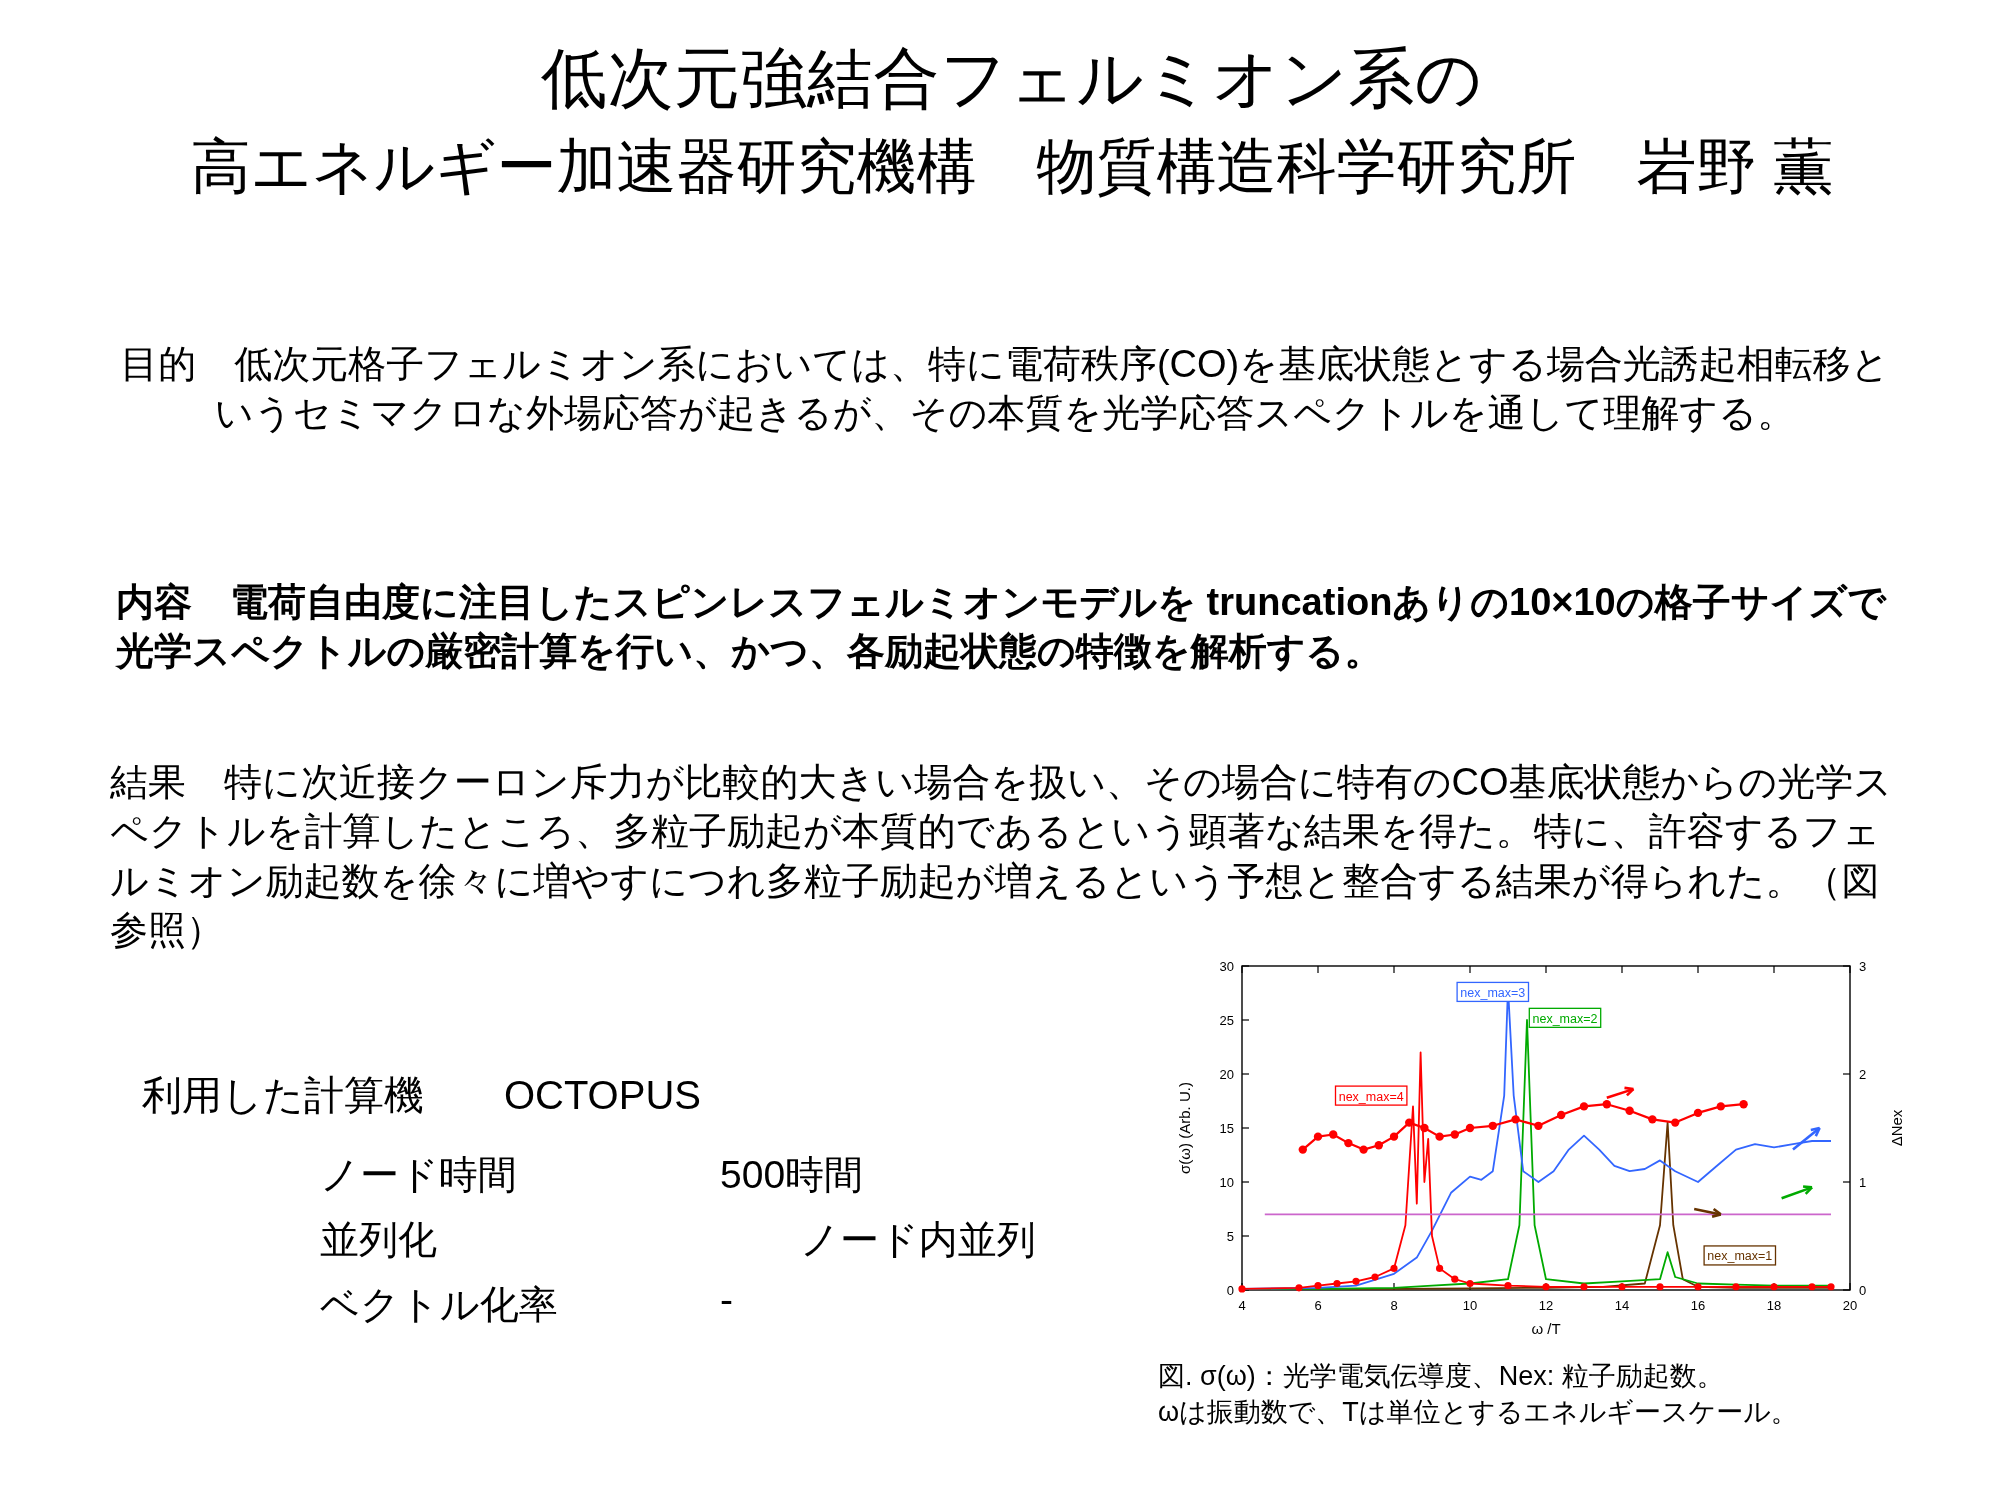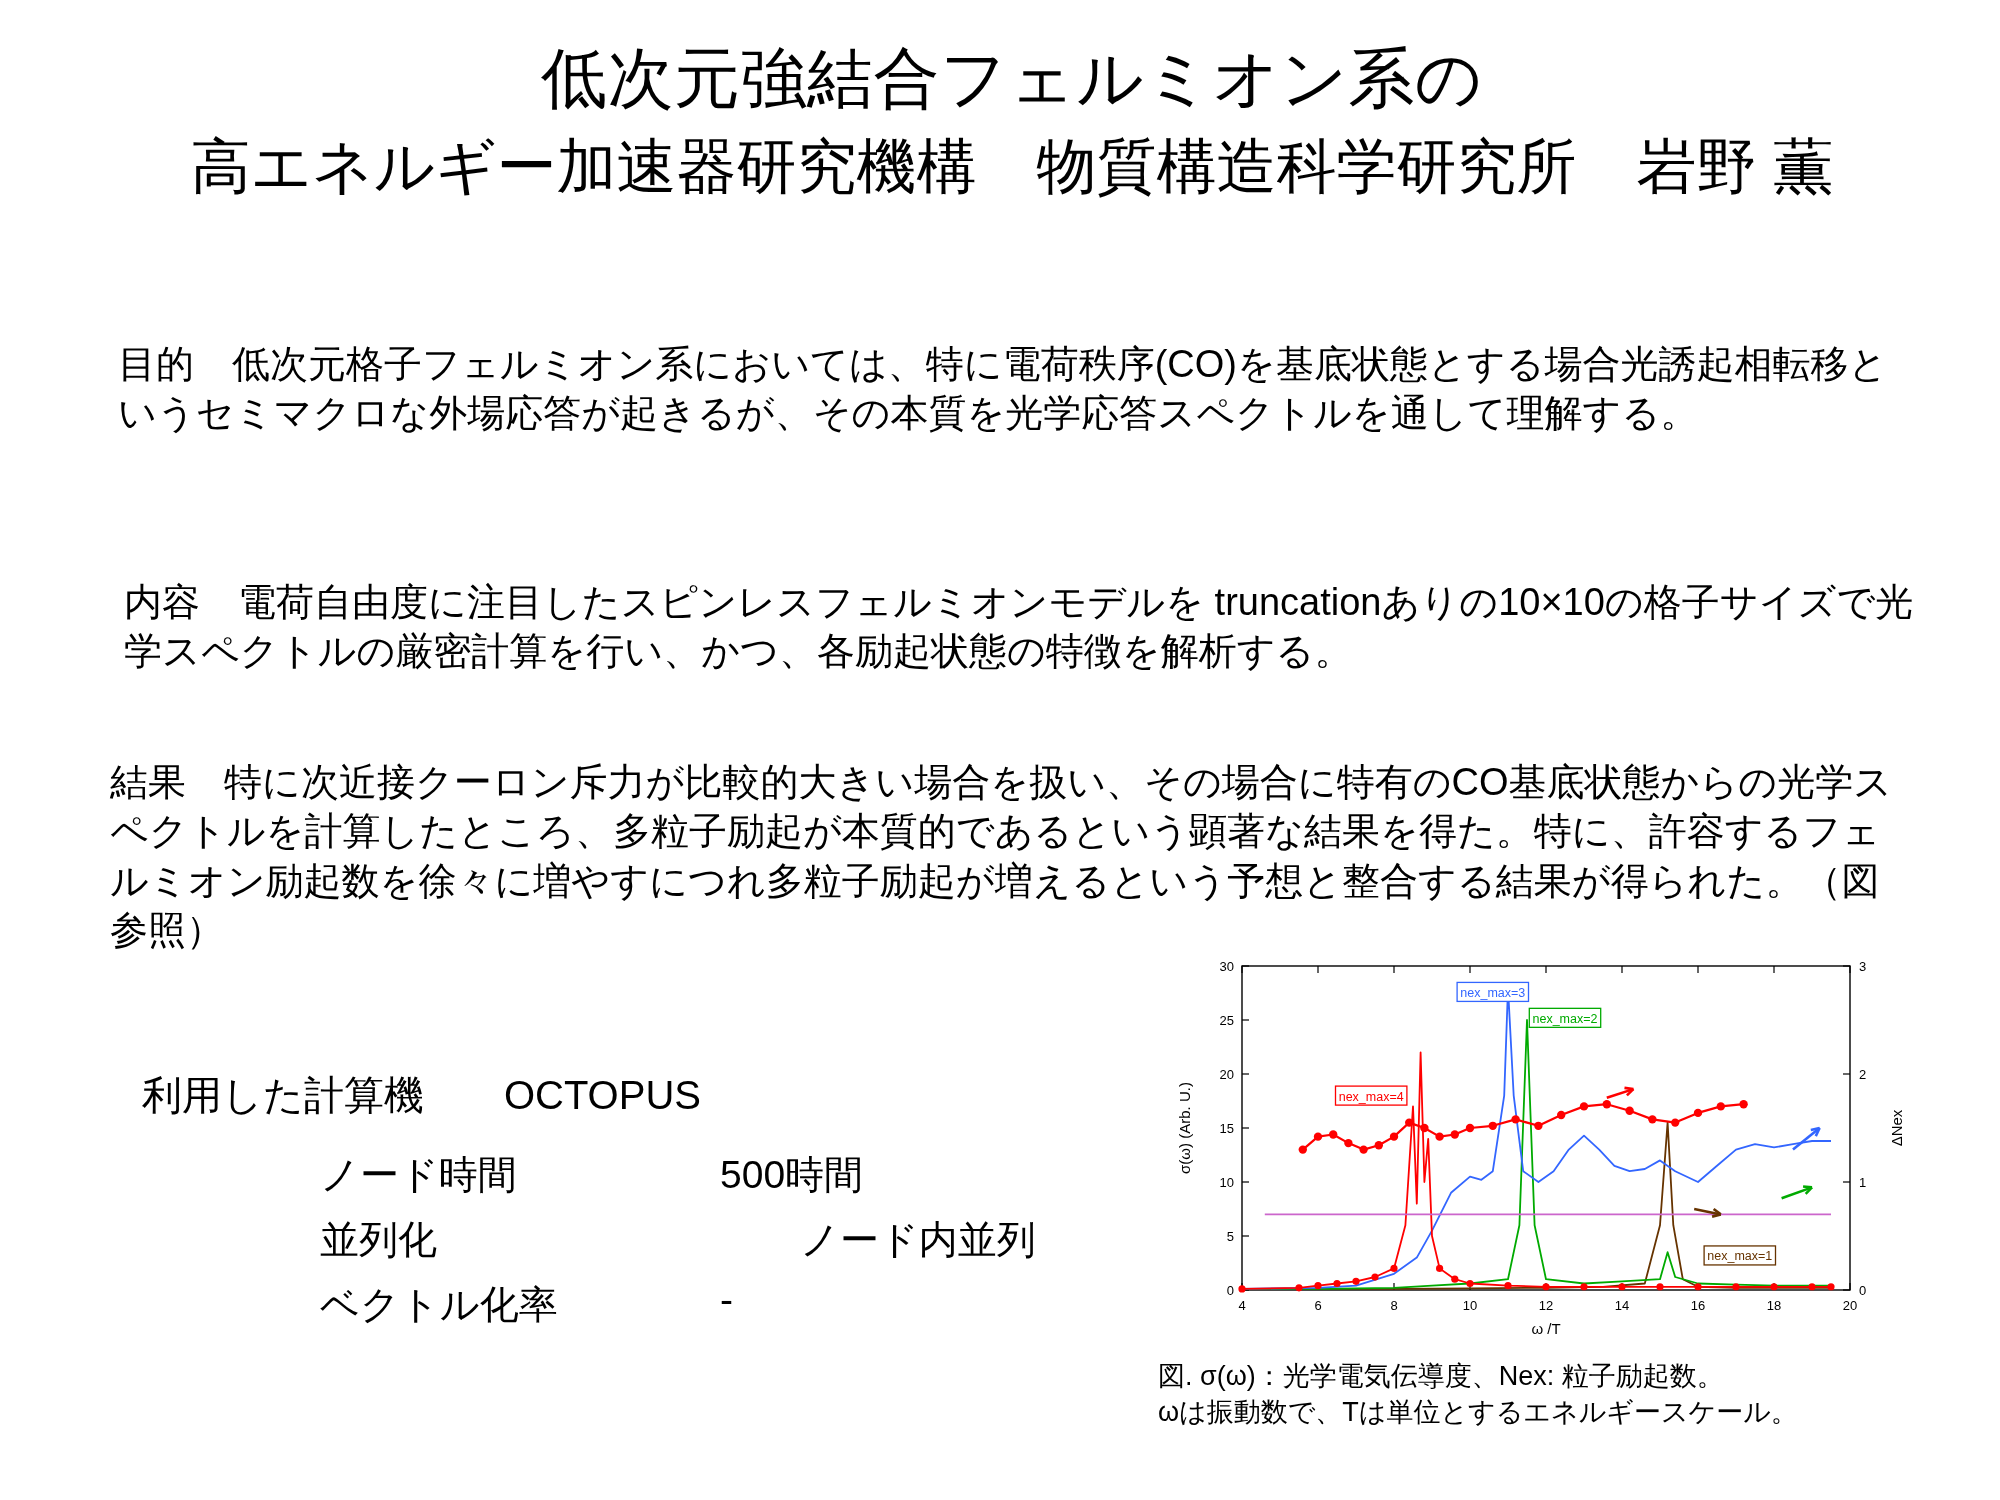--- a/index.html
+++ b/index.html
@@ -46,22 +46,22 @@
     white-space: nowrap;
   }
 
   
   .para {
     position: absolute;
     font-size: 38px;
     line-height: 1.30;
     letter-spacing: 0px;
   }
-  .p-purpose { left: 118px; top: 340px; width: 1790px; }
-  .p-content { left: 124px; top: 578px; width: 1790px; }
+  .p-purpose { left: 110px; top: 340px; width: 1790px; text-align: center; }
+  .p-content { left: 116px; top: 578px; width: 1790px; font-weight: bold; }
   .p-result  { left: 110px; top: 758px; width: 1790px; }
 
   
   .machine-title {
     position: absolute;
     left: 142px;
     top: 1068px;
     font-size: 40px;
     white-space: nowrap;
   }

